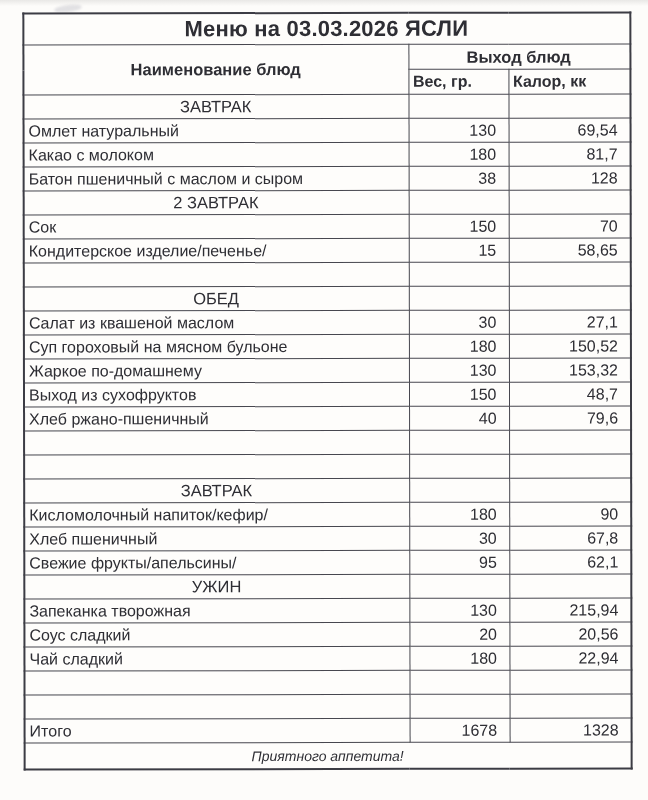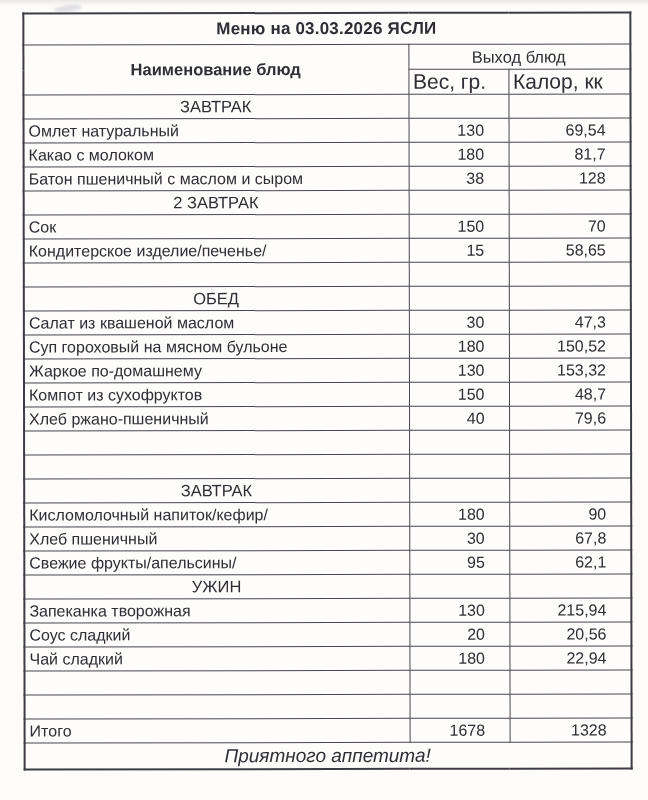--- a/index.html
+++ b/index.html
@@ -30,38 +30,38 @@
     font-size:16px;
     padding:0 5px 0 4px;
     white-space:nowrap;overflow:hidden;
     vertical-align:middle;
     background:#fefdfb;
   }
   col.c-name{width:385px;}
   col.c-weight{width:100px;}
   col.c-cal{width:122px;}
   tr.title-row td{
-    height:30px;font-size:17px;font-weight:bold;text-align:center;
+    height:30px;font-size:22px;font-weight:bold;text-align:center;
     letter-spacing:.2px;
   }
   td.name-head{
     font-weight:bold;text-align:center;font-size:16.5px;
   }
   td.group-head{
-    font-weight:normal;text-align:center;font-size:16.5px;height:24px;
+    font-weight:bold;text-align:center;font-size:16.5px;height:24px;
   }
   td.sub-head{
-    font-weight:normal;text-align:left;font-size:21px;height:24px;
+    font-weight:bold;text-align:left;font-size:16px;height:24px;
   }
   td.section{
     font-weight:normal;text-align:center;font-size:16.5px;
   }
-  td.num{text-align:right;padding-right:24px;}
+  td.num{text-align:right;padding-right:12px;}
   tr.footer-row td{
-    font-style:italic;text-align:center;font-size:19px;height:25px;margin-left:32px;
+    font-style:italic;text-align:center;font-size:14px;height:25px;margin-left:32px;
   }
 </style>
 </head>
 <body>
 
 <div class="scan-top-edge"></div>
 <div class="smudge"></div>
 
 <table class="menu">
   <colgroup>
@@ -125,34 +125,34 @@
         <td></td>
       </tr>
   <tr>
         <td class="section">ОБЕД</td>
         <td></td>
         <td></td>
       </tr>
   <tr>
         <td>Салат из квашеной маслом</td>
         <td class="num">30</td>
-        <td class="num">47,3</td>
+        <td class="num">27,1</td>
       </tr>
   <tr>
         <td>Суп гороховый на мясном бульоне</td>
         <td class="num">180</td>
         <td class="num">150,52</td>
       </tr>
   <tr>
         <td>Жаркое по-домашнему</td>
         <td class="num">130</td>
         <td class="num">153,32</td>
       </tr>
   <tr>
-        <td>Компот из сухофруктов</td>
+        <td>Выход из сухофруктов</td>
         <td class="num">150</td>
         <td class="num">48,7</td>
       </tr>
   <tr>
         <td>Хлеб ржано-пшеничный</td>
         <td class="num">40</td>
         <td class="num">79,6</td>
       </tr>
   <tr>
         <td></td>

